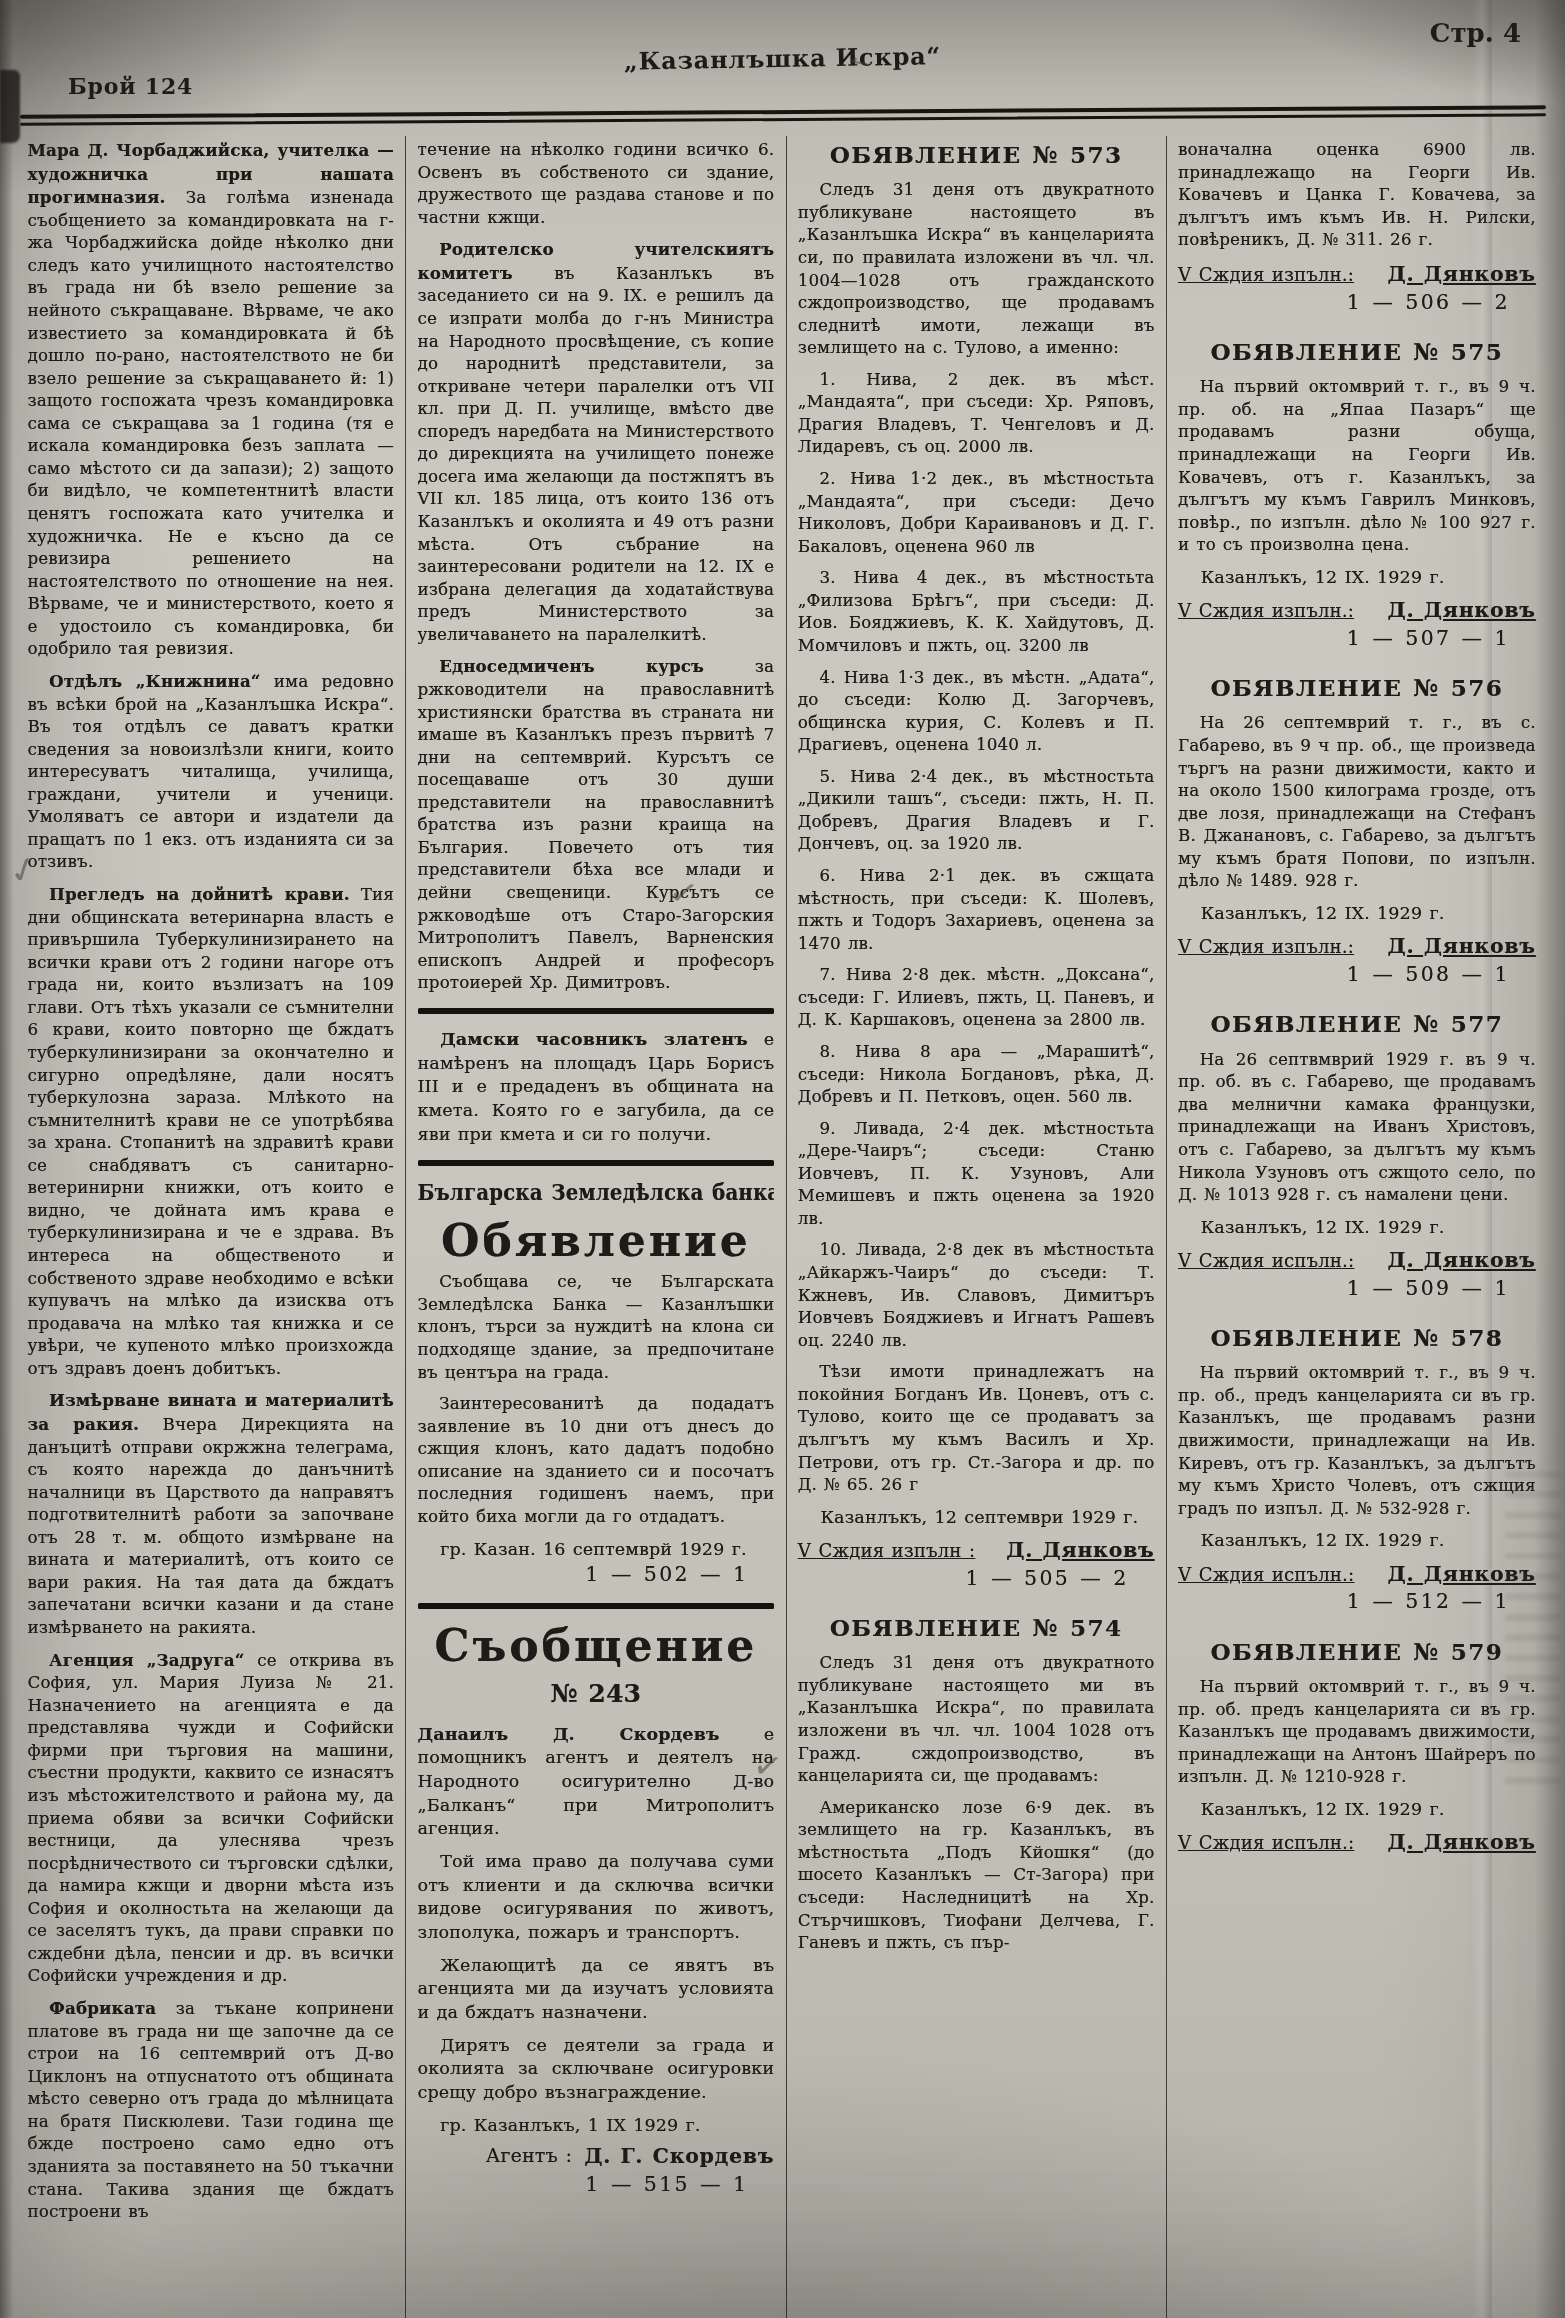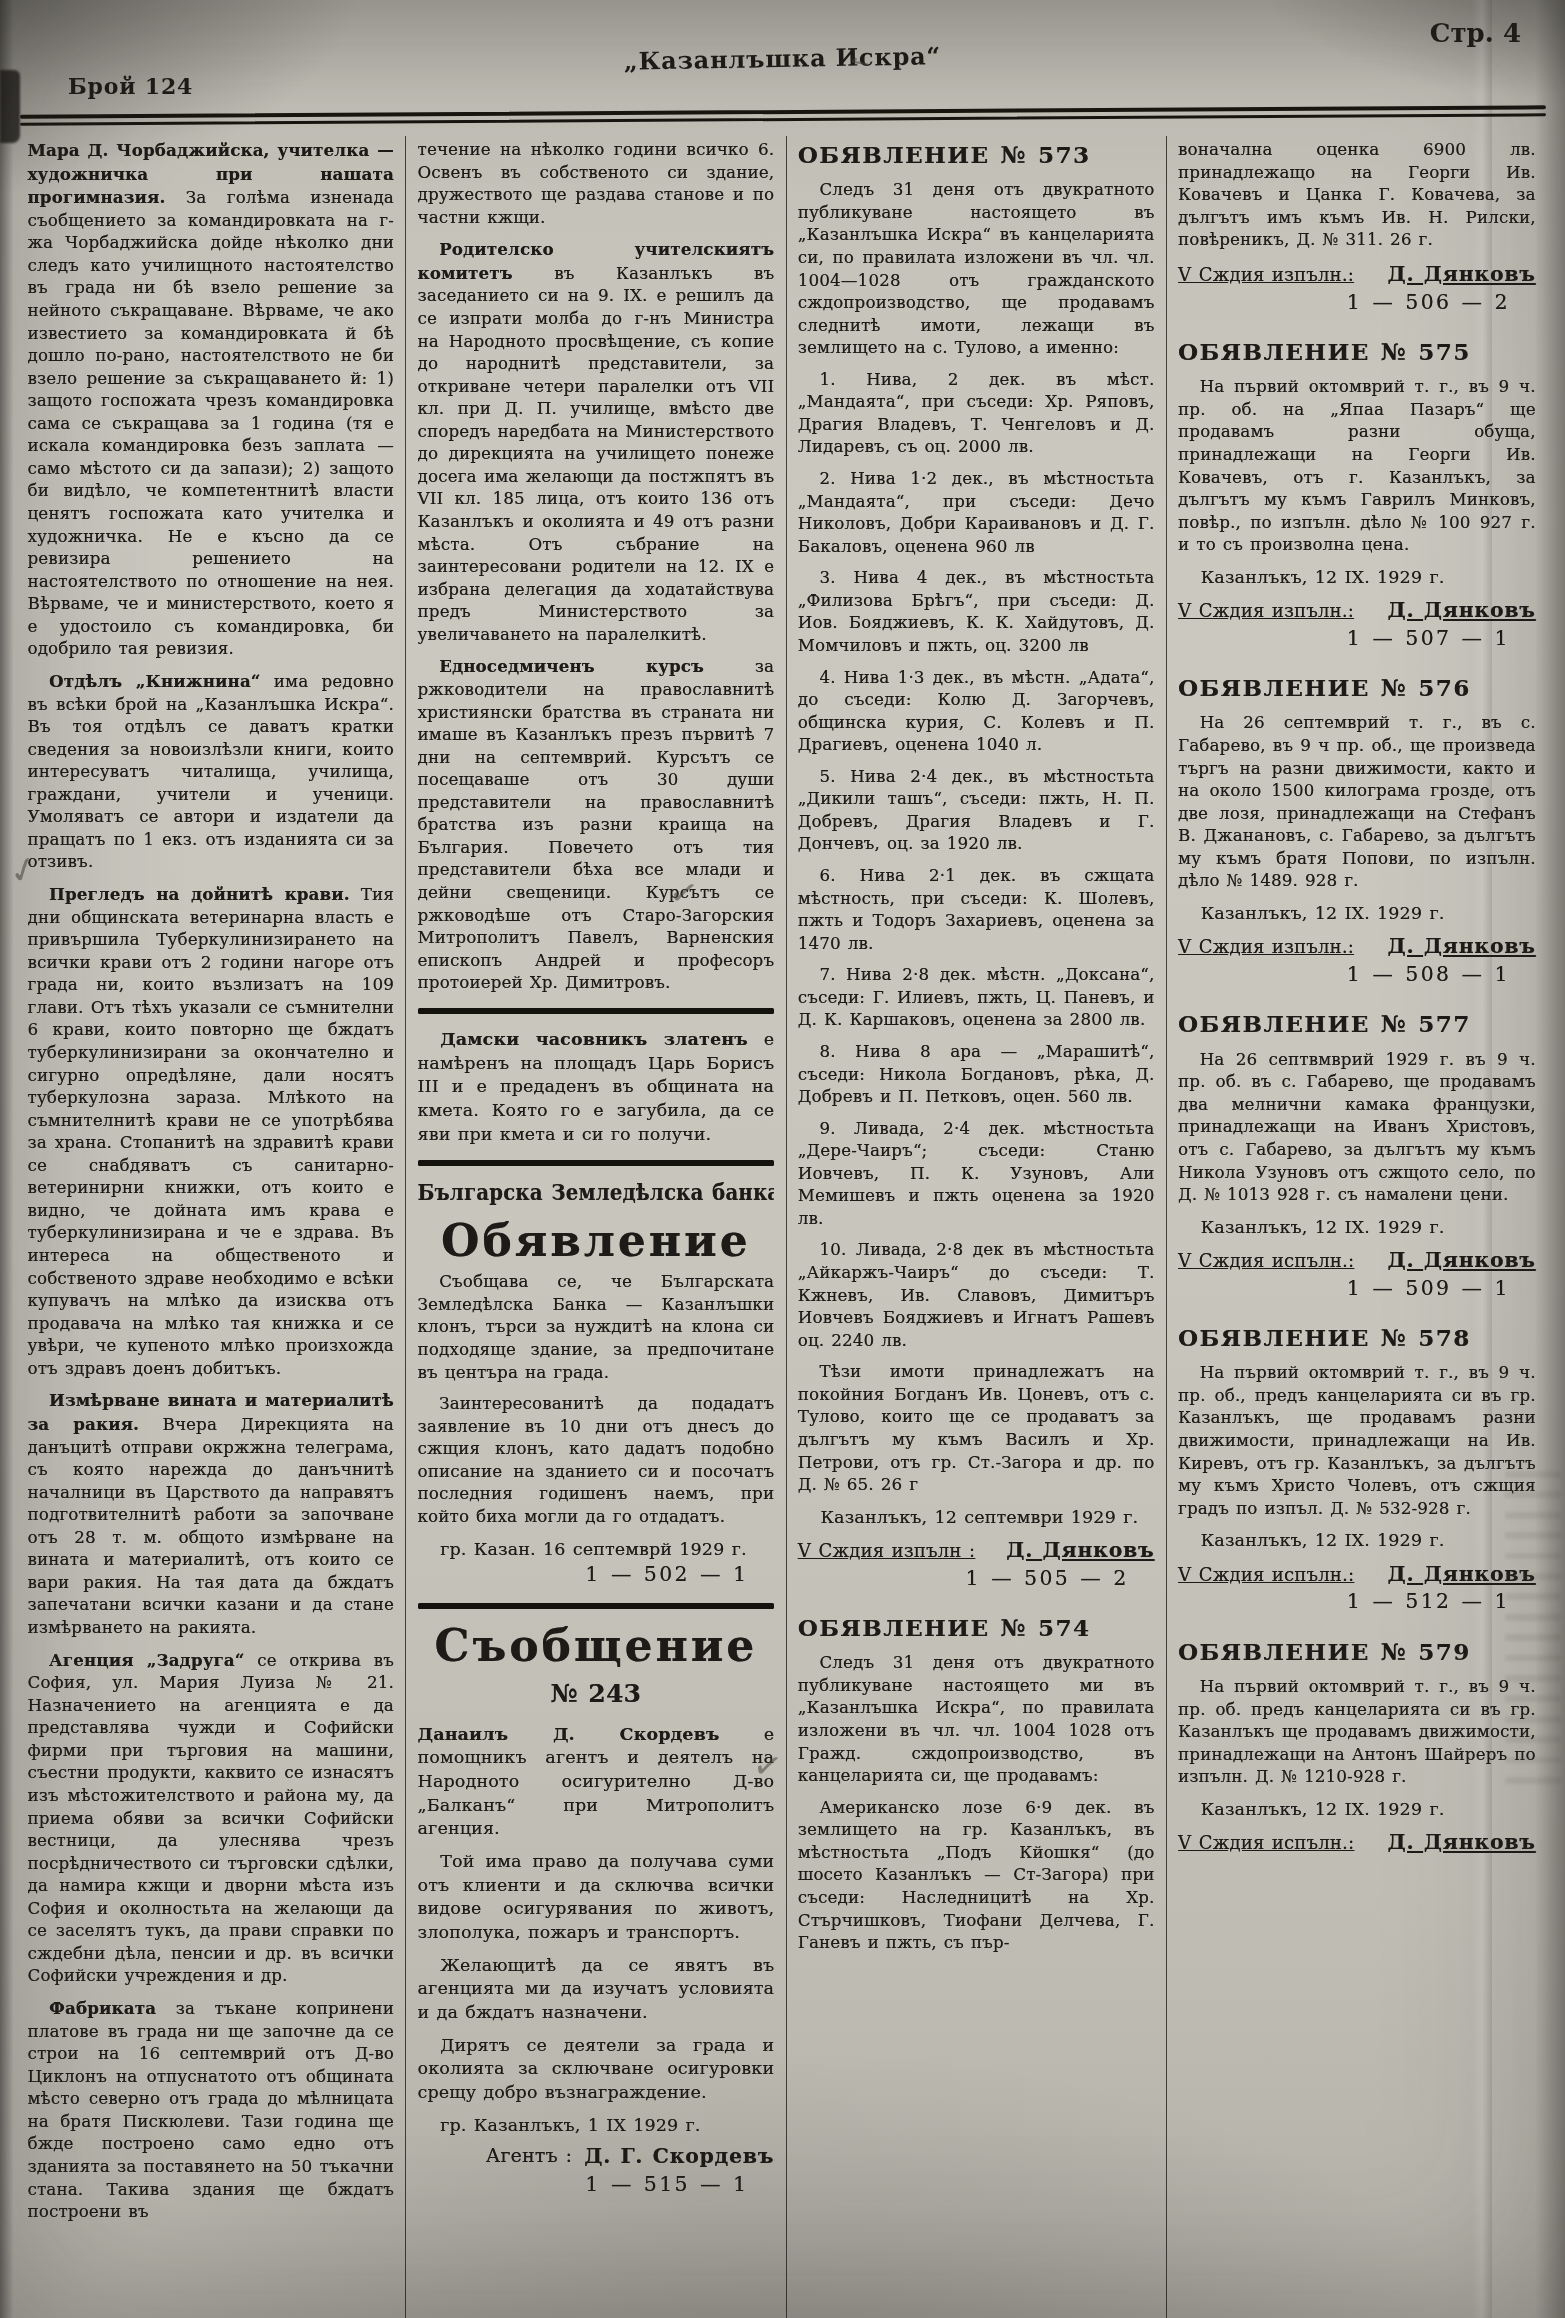--- a/index.html
+++ b/index.html
@@ -32,21 +32,21 @@
   .main{position:absolute;top:136px;left:26px;right:18px;bottom:0;display:grid;
     grid-template-columns:1fr 1fr 1fr 1fr;overflow:hidden;}
   .col{padding:3px 11.3px 0 11.3px;overflow:hidden;text-align:justify;
     font-size:16.6px;line-height:1.36;letter-spacing:0.2px;word-spacing:1.5px;
     text-shadow:0.2px 0 0 rgba(29,27,23,.65);}
   .col-1{padding-left:1.5px;}
   .col:not(.col-4){border-right:1.5px solid rgba(28,26,22,.78);}
   p{margin:0 0 9px 0;text-indent:1.3em;}
   p.noindent{text-indent:0;}
   .lead{font-weight:bold;}
-  .adhead{font-weight:bold;font-size:23px;letter-spacing:1.5px;
+  .adhead{text-align:center;font-weight:bold;font-size:23px;letter-spacing:1.5px;
     margin:19.7px 0 9px;text-indent:0;}
   .bigtitle{text-align:center;font-weight:bold;font-size:44px;letter-spacing:3px;
     margin:10.6px 0 6px;text-indent:0;line-height:1.1;}
   .subno{text-align:center;font-weight:bold;font-size:25px;margin:0 0 12px;text-indent:0;}
   .thickrule{height:6px;background:#14120d;margin:13.6px 0;border-radius:1.5px;}
   .banner{font-weight:bold;font-size:19.7px;white-space:nowrap;overflow:hidden;margin:3px 0 1.5px;
     text-indent:0;transform:scaleY(1.15);transform-origin:left center;}
   .dateline{margin:7.6px 0 0 0;text-indent:1.3em;font-size:17.4px;}
   .sigline{display:flex;justify-content:space-between;align-items:baseline;margin:7.6px 0 0 0;font-size:18px;text-decoration:underline;}
   .signame{font-weight:bold;font-size:20.4px;letter-spacing:0.8px;white-space:nowrap;}

